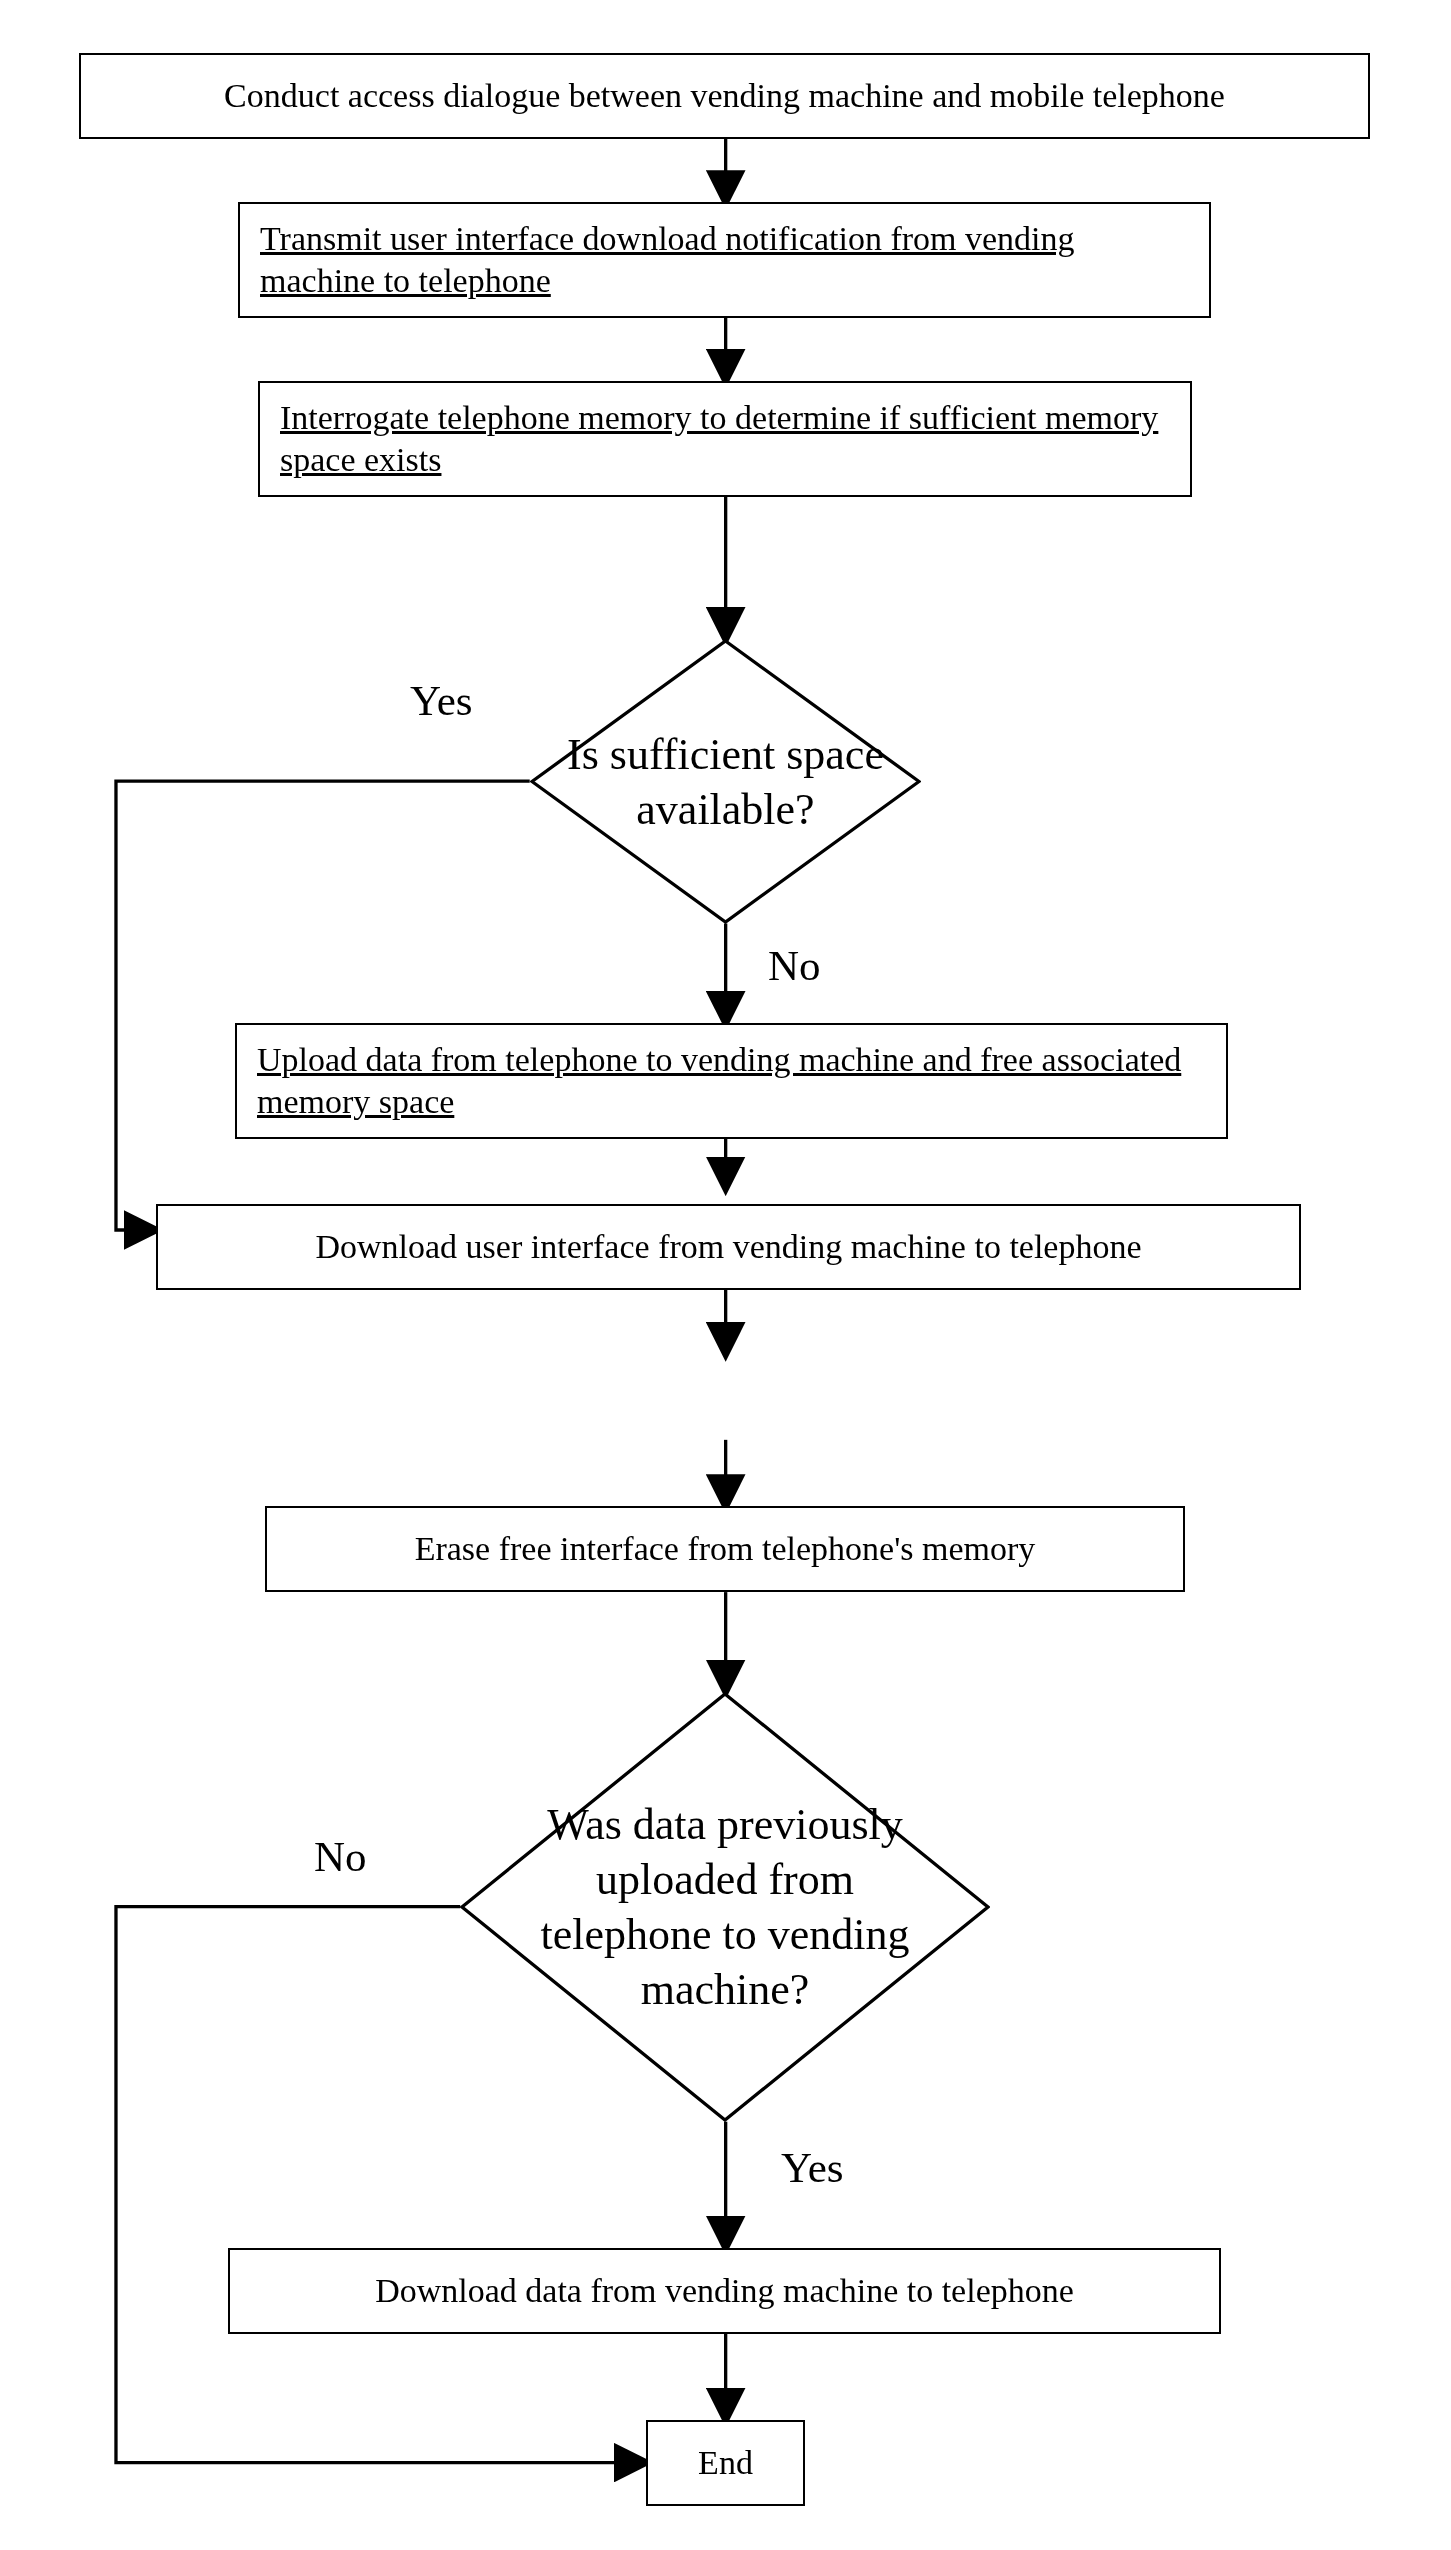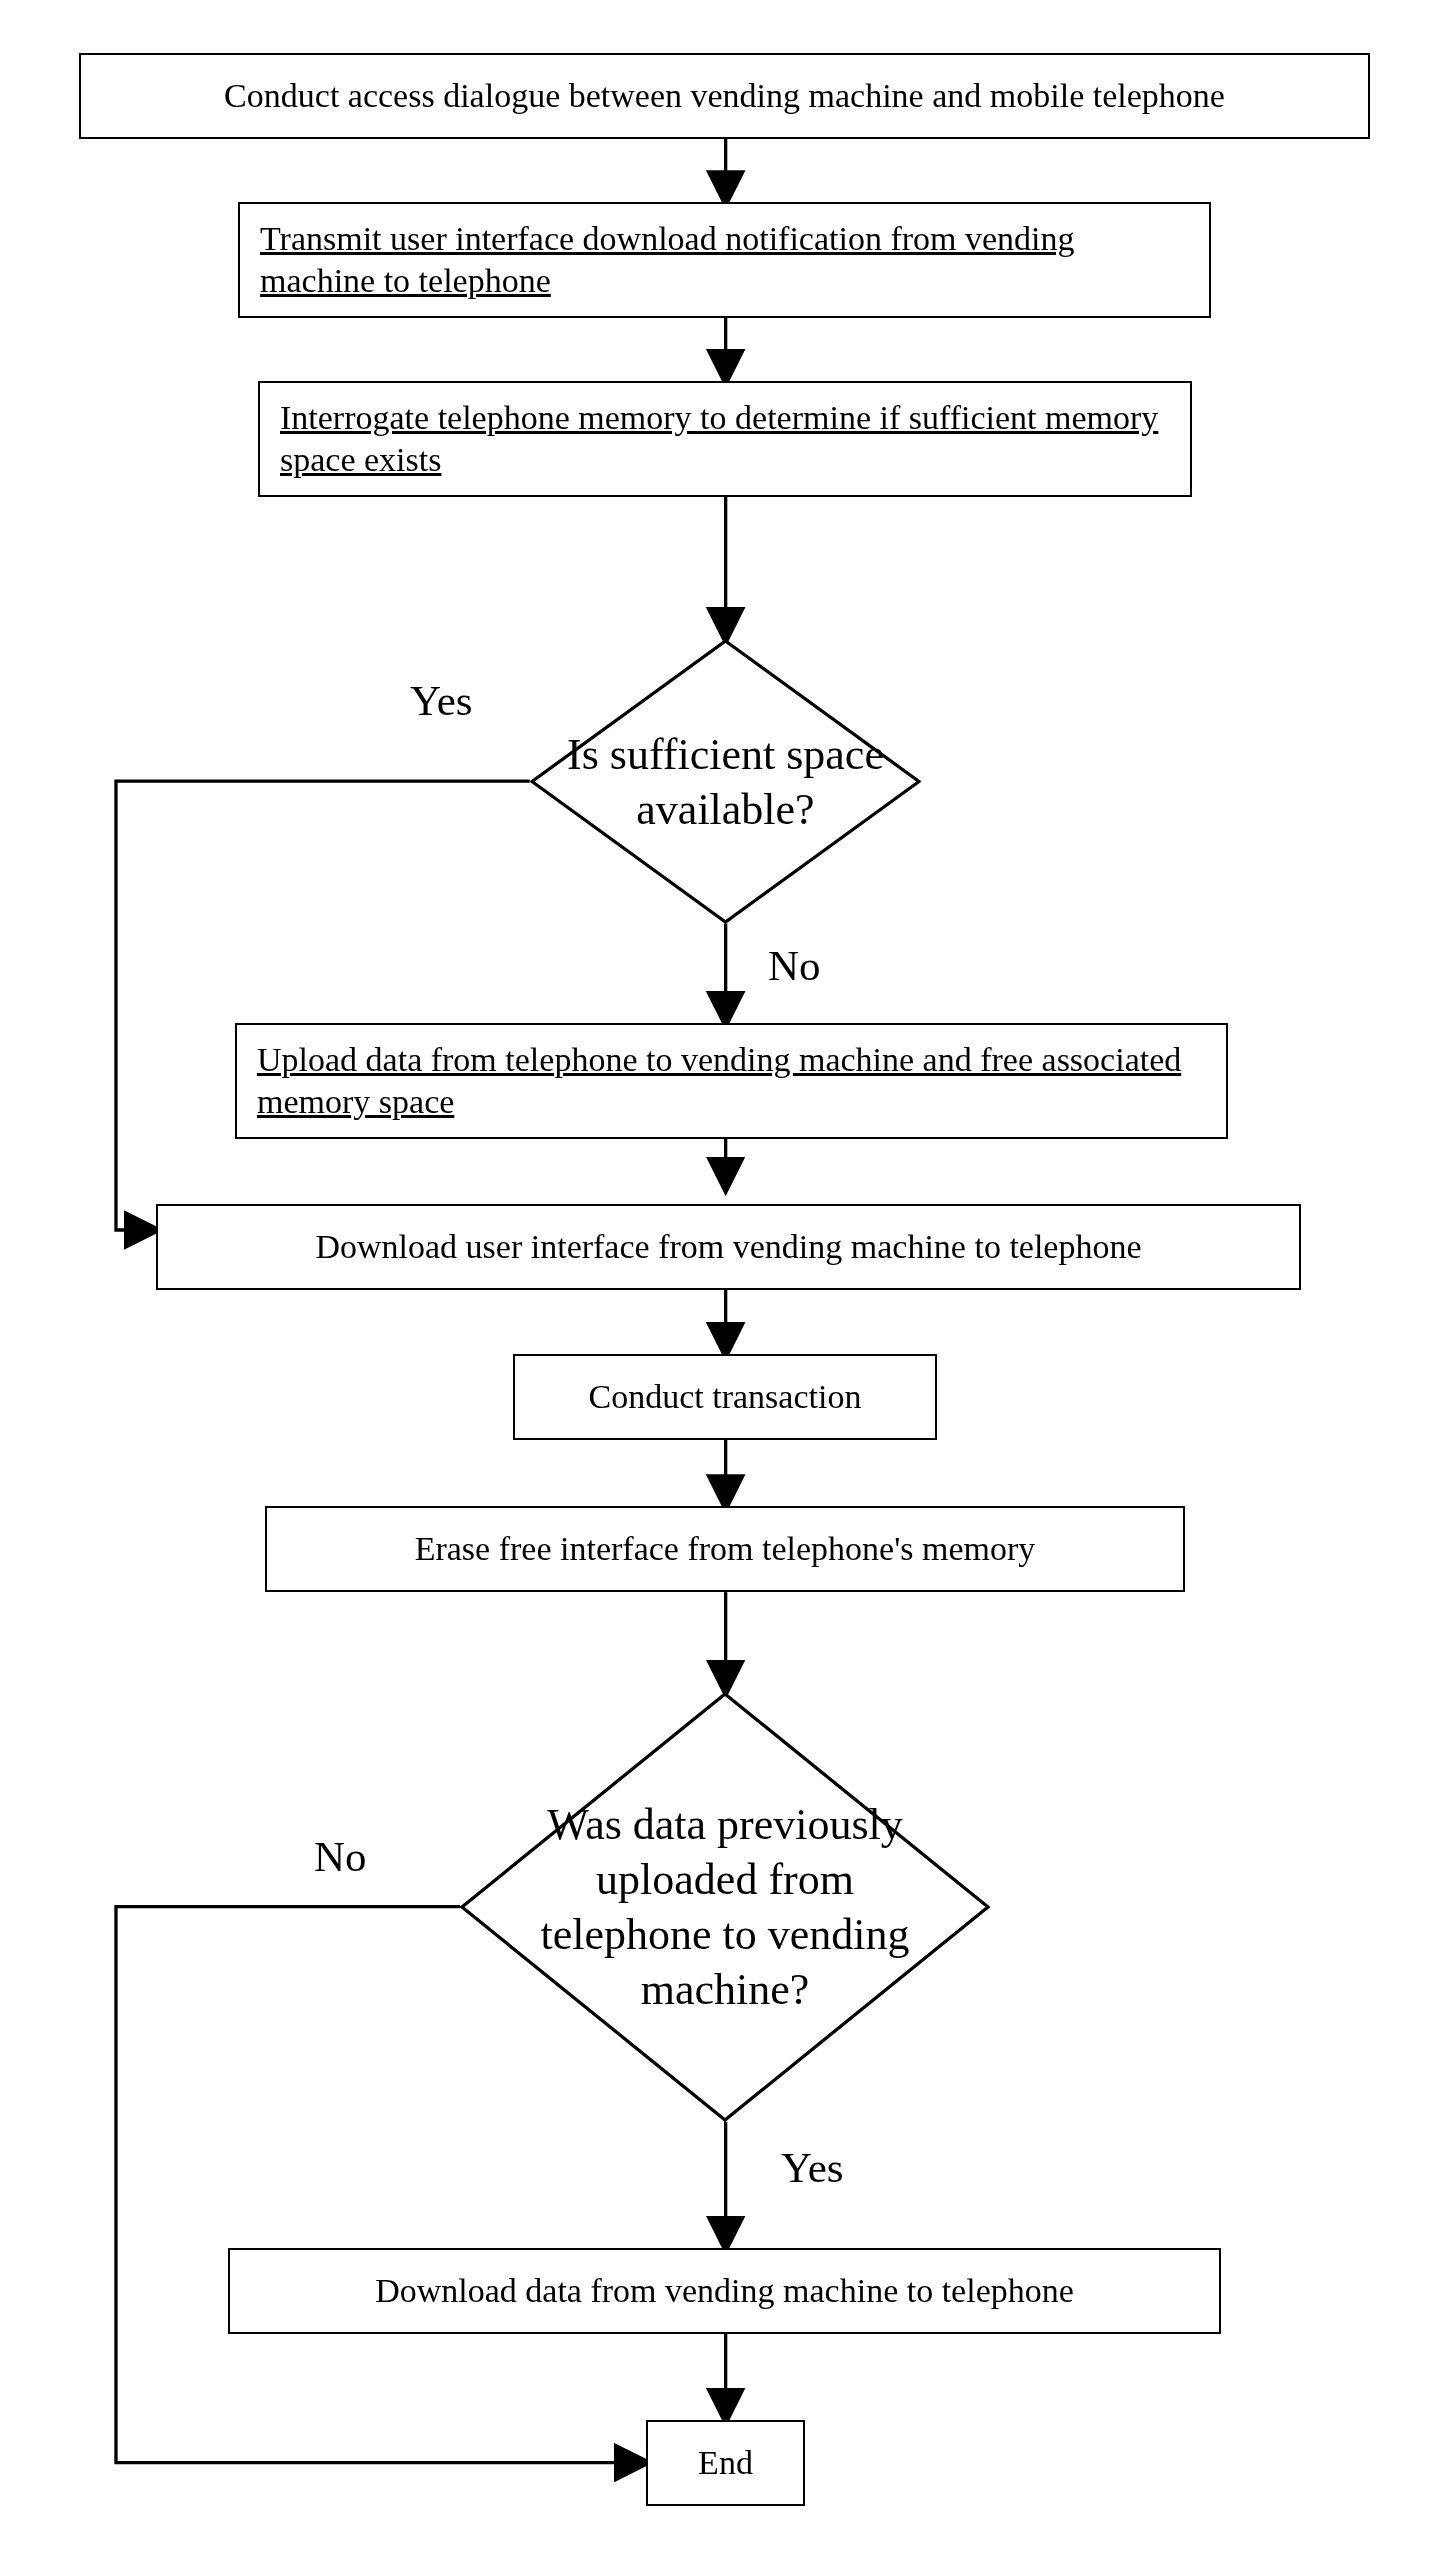--- a/index.html
+++ b/index.html
@@ -133,23 +133,20 @@
   </div>
 
   <div class="box box-left" style="left:235px; top:1023px; width:993px; height:116px;">
     <span>Upload data from telephone to vending machine and free associated memory space</span>
   </div>
 
   <div class="box" style="left:156px; top:1188px; width:1145px; height:86px;margin-top:16px;">
     <span>Download user interface from vending machine to telephone</span>
   </div>
 
-  <div class="box" style="left:513px; top:1354px; width:424px; height:86px;">
-    <span>Conduct transaction</span>
-  </div>
 
   <div class="box" style="left:265px; top:1506px; width:920px; height:86px;">
     <span>Erase free interface from telephone's memory</span>
   </div>
 
   <div class="diamond-wrap" style="left:460px; top:1692px; width:530px; height:430px;">
     <div class="diamond-shape">
       <svg viewBox="0 0 800 650" preserveAspectRatio="none">
         <polygon points="400,3 797,325 400,647 3,325" fill="#fff" stroke="#000" stroke-width="5"></polygon>
       </svg>

